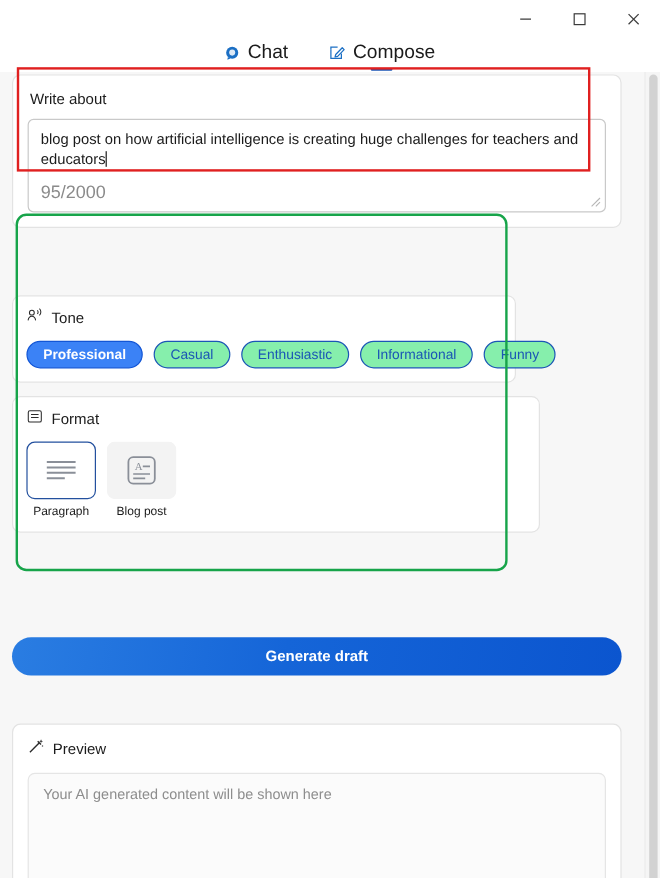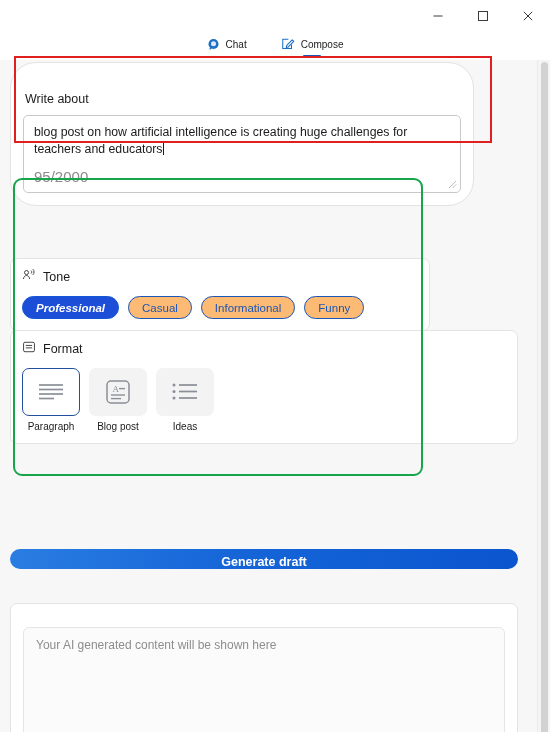--- a/index.html
+++ b/index.html
@@ -30,21 +30,21 @@
   
   .tabbar {
     height: 28px; width: 100%;
     display: flex; align-items: center; justify-content: center;
     gap: 26px;
     background: #ffffff;
     position: relative;
   }
   .tab {
     display: flex; align-items: center; gap: 6px;
-    font-size: 10px; color: #1b1b1b;
+    font-size: 16px; color: #1b1b1b;
     padding: 2px 4px 6px 4px;
     position: relative;
   }
   .tab .ticon { display: flex; align-items: center; }
   .tab-underline {
     position: absolute; bottom: 0; left: 50%; transform: translateX(-50%);
     width: 18px; height: 2.5px; border-radius: 2px; background: #1b56b5;
   }
 
   
@@ -67,23 +67,22 @@
   .content { position: absolute; top: 0; left: 0; right: 13px; bottom: 0; }
 
   
   .card {
     background: #ffffff;
     border: 1px solid #e3e3e3;
     border-radius: 7px;
   }
 
   .compose-card {
-    position: absolute; left: 10px; top: 2px; width: 464px;
-    padding: 26px 12px 12px 12px;
-    border-radius: 26px;
+    position: absolute; left: 10px; top: 2px; width: 508px;
+    padding: 10px 12px 12px 12px;
   }
 
   .section-title {
     font-size: 12.5px; color: #1b1b1b;
     display: flex; align-items: center; gap: 7px;
   }
 
   
   .write-label { font-size: 12.5px; color: #1b1b1b; margin: 3px 2px 9px 2px; }
 
@@ -106,37 +105,37 @@
     position: absolute; left: 10px; bottom: 7px;
     font-size: 15px; color: #8b8b8b;
   }
   .resize-grip {
     position: absolute; right: 3px; bottom: 3px;
     width: 9px; height: 9px;
   }
 
   
   .sub-card { padding: 9px 11px 11px 11px; }
-  .tone-card   { position: absolute; left: 10px; top: 198px; width: 420px; }
-  .format-card { position: absolute; left: 10px; top: 270px; width: 508px; }
+  .tone-card   { position: absolute; left: 10px; top: 186px; width: 420px; }
+  .format-card { position: absolute; left: 10px; top: 270px; width: 440px; }
   .length-card { position: absolute; left: 10px; top: 404px; width: 508px; }
 
   .chip-row { display: flex; gap: 9px; margin-top: 11px; }
   .chip {
     border-radius: 14px; height: 23px;
     padding: 0 13px;
     display: flex; align-items: center;
     font-size: 11.5px;
     border: 1px solid #1b56b5;
-    color: #1b56b5; background: #fdba74;
+    color: #1b56b5; background: #86efac;
     white-space: nowrap;
   }
   .chip.selected {
-    background: #1d4ed8; border-color: #1356d6;
-    color: #ffffff; font-weight: bold; font-style: italic;
+    background: #3b82f6; border-color: #1356d6;
+    color: #ffffff; font-weight: bold;
   }
 
   
   .tile-row { display: flex; gap: 9px; margin-top: 11px; }
   .tile { width: 58px; }
   .tile .box {
     width: 58px; height: 48px;
     border-radius: 7px;
     background: #f3f3f3; border: 1px solid transparent;
     display: flex; align-items: center; justify-content: center;
@@ -144,25 +143,25 @@
   .tile.selected .box {
     background: #ffffff; border: 1.6px solid #23509e;
   }
   .tile .caption {
     margin-top: 5px; text-align: center;
     font-size: 10px; color: #1b1b1b;
   }
 
   
   .generate {
-    position: absolute; left: 10px; top: 489px; width: 508px; height: 20px;
+    position: absolute; left: 10px; top: 471px; width: 508px; height: 32px;
     border-radius: 16px;
     background: linear-gradient(100deg, #2a7de2 0%, #1565d8 45%, #0b55cf 100%);
     color: #ffffff; font-size: 12.5px; font-weight: bold;
-    display: flex; align-items: flex-end; justify-content: center;
+    display: flex; align-items: center; justify-content: center;
   }
 
   
   .preview-card {
     position: absolute; left: 10px; top: 543px; width: 508px; height: 200px;
     padding: 11px 12px 12px 12px;
   }
   .preview-box {
     margin-top: 12px;
     height: 148px;
@@ -266,20 +265,23 @@
           <span>Tone</span>
         </div>
         <div class="chip-row">
           <div class="chip selected">
               <span>Professional</span>
             </div>
           <div class="chip">
               <span>Casual</span>
             </div>
           <div class="chip">
+              <span>Enthusiastic</span>
+            </div>
+          <div class="chip">
               <span>Informational</span>
             </div>
           <div class="chip">
               <span>Funny</span>
             </div>
         </div>
       </div>
 
       <div class="card sub-card format-card">
         <div class="section-title">
@@ -314,43 +316,41 @@
                 <rect x="3" y="3" width="22" height="22" rx="4" fill="none" stroke="#8a8f98" stroke-width="1.5"></rect>
                 <text x="8.4" y="13.6" font-family="Liberation Serif, serif" font-size="9" fill="#8a8f98">A</text>
                 <line x1="15" y1="10.6" x2="21" y2="10.6" stroke="#8a8f98" stroke-width="1.4"></line>
                 <line x1="7" y1="17" x2="21" y2="17" stroke="#8a8f98" stroke-width="1.4"></line>
                 <line x1="7" y1="20.6" x2="17" y2="20.6" stroke="#8a8f98" stroke-width="1.4"></line>
               </svg>
             </div>
             <div class="caption">Blog post</div>
           </div>
 
-          <div class="tile">
-            <div class="box">
-              <svg width="30" height="24" viewBox="0 0 30 24">
-                <circle cx="4" cy="5" r="1.5" fill="#8a8f98"></circle>
-                <circle cx="4" cy="11.5" r="1.5" fill="#8a8f98"></circle>
-                <circle cx="4" cy="18" r="1.5" fill="#8a8f98"></circle>
-                <line x1="9" y1="5" x2="27" y2="5" stroke="#8a8f98" stroke-width="1.7"></line>
-                <line x1="9" y1="11.5" x2="27" y2="11.5" stroke="#8a8f98" stroke-width="1.7"></line>
-                <line x1="9" y1="18" x2="27" y2="18" stroke="#8a8f98" stroke-width="1.7"></line>
-              </svg>
-            </div>
-            <div class="caption">Ideas</div>
-          </div>
 
         </div>
       </div>
 
 
       <div class="generate">
         <span>Generate draft</span>
       </div>
 
       <div class="card preview-card">
+        <div class="section-title">
+          <span>
+            <svg width="14" height="14" viewBox="0 0 16 16">
+              <line x1="2.2" y1="13.6" x2="11.2" y2="4.6" stroke="#2b2b2b" stroke-width="1.3"></line>
+              <path d="M9.6 3.0 L12.8 6.2" stroke="#2b2b2b" stroke-width="1.3"></path>
+              <path d="M12.8 1.2 L13.3 2.6 L14.7 3.1 L13.3 3.6 L12.8 5.0 L12.3 3.6 L10.9 3.1 L12.3 2.6 Z" fill="#2b2b2b"></path>
+              <path d="M14.2 6.4 L14.5 7.3 L15.4 7.6 L14.5 7.9 L14.2 8.8 L13.9 7.9 L13.0 7.6 L13.9 7.3 Z" fill="#2b2b2b"></path>
+            </svg>
+          </span>
+          <span>Preview</span>
+        </div>
         <div class="preview-box">
           <div class="preview-placeholder">Your AI generated content will be shown here</div>
         </div>
       </div>
 
     </div>
 
     <div class="scrollbar">
       <div class="thumb"></div>
     </div>

